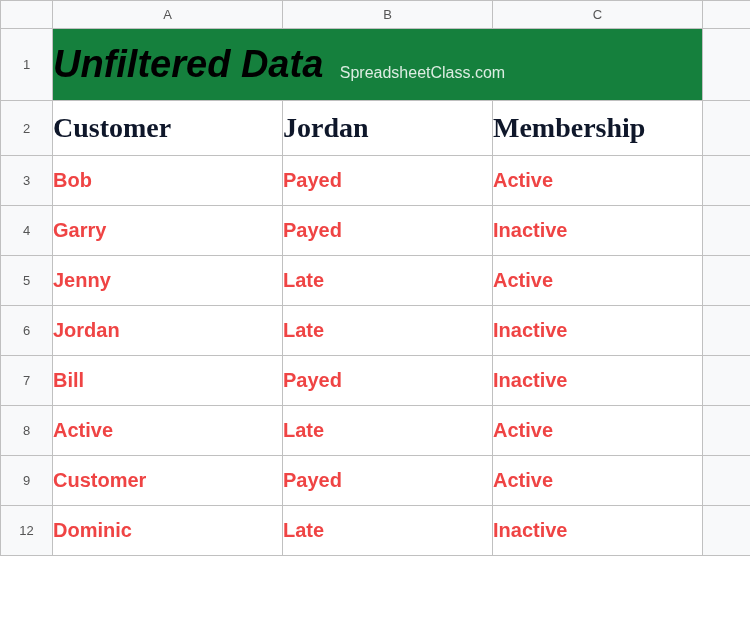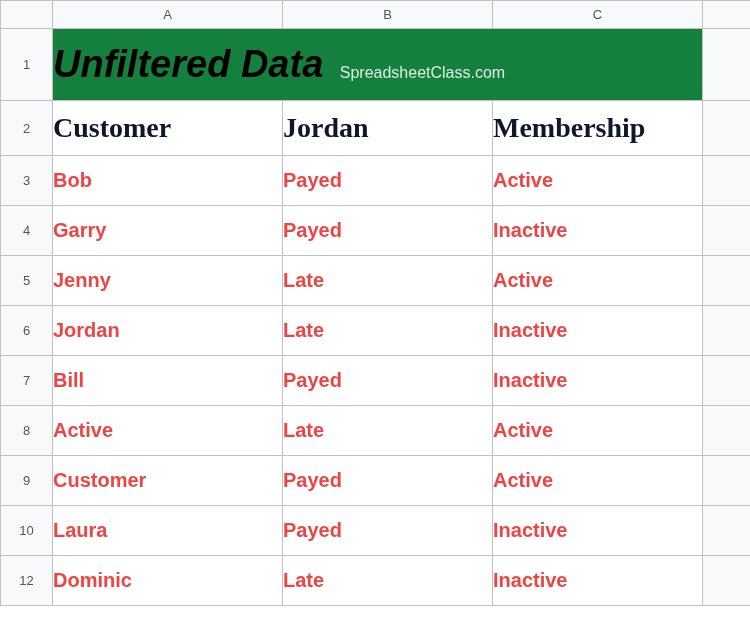--- a/index.html
+++ b/index.html
@@ -231,27 +231,20 @@
       <td class="overflow-col"></td>
     </tr>
     <tr>
       <td class="row-num-cell">9</td>
       <td class="data-cell col-a">Customer</td>
       <td class="data-cell col-b">Payed</td>
       <td class="data-cell col-c">Active</td>
       <td class="overflow-col"></td>
     </tr>
     <tr>
-      <td class="row-num-cell">10</td>
-      <td class="data-cell col-a">Laura</td>
-      <td class="data-cell col-b">Payed</td>
-      <td class="data-cell col-c">Inactive</td>
-      <td class="overflow-col"></td>
-    </tr>
-    <tr>
       <td class="row-num-cell">12</td>
       <td class="data-cell col-a">Dominic</td>
       <td class="data-cell col-b">Late</td>
       <td class="data-cell col-c">Inactive</td>
       <td class="overflow-col"></td>
     </tr>
   </tbody>
 </table>
 
 </body></html>

